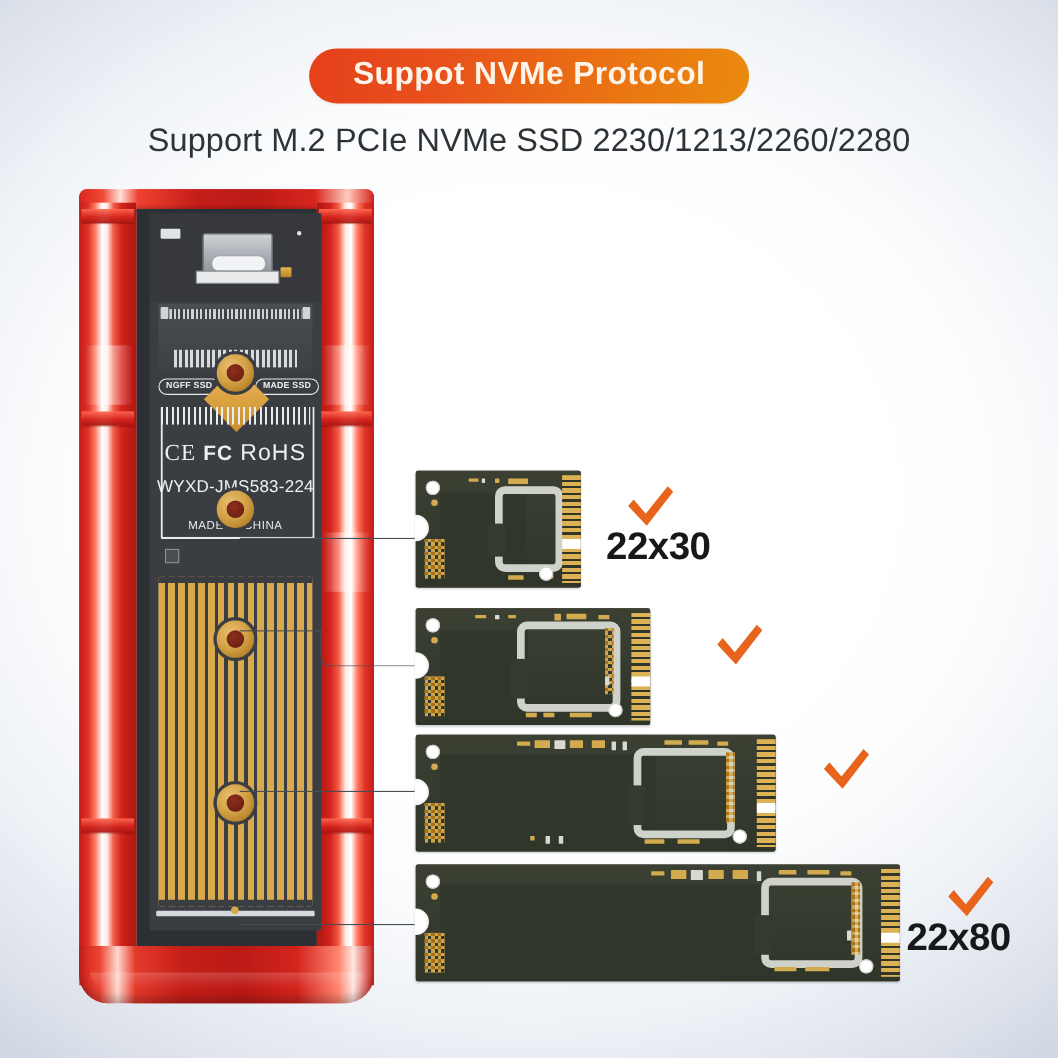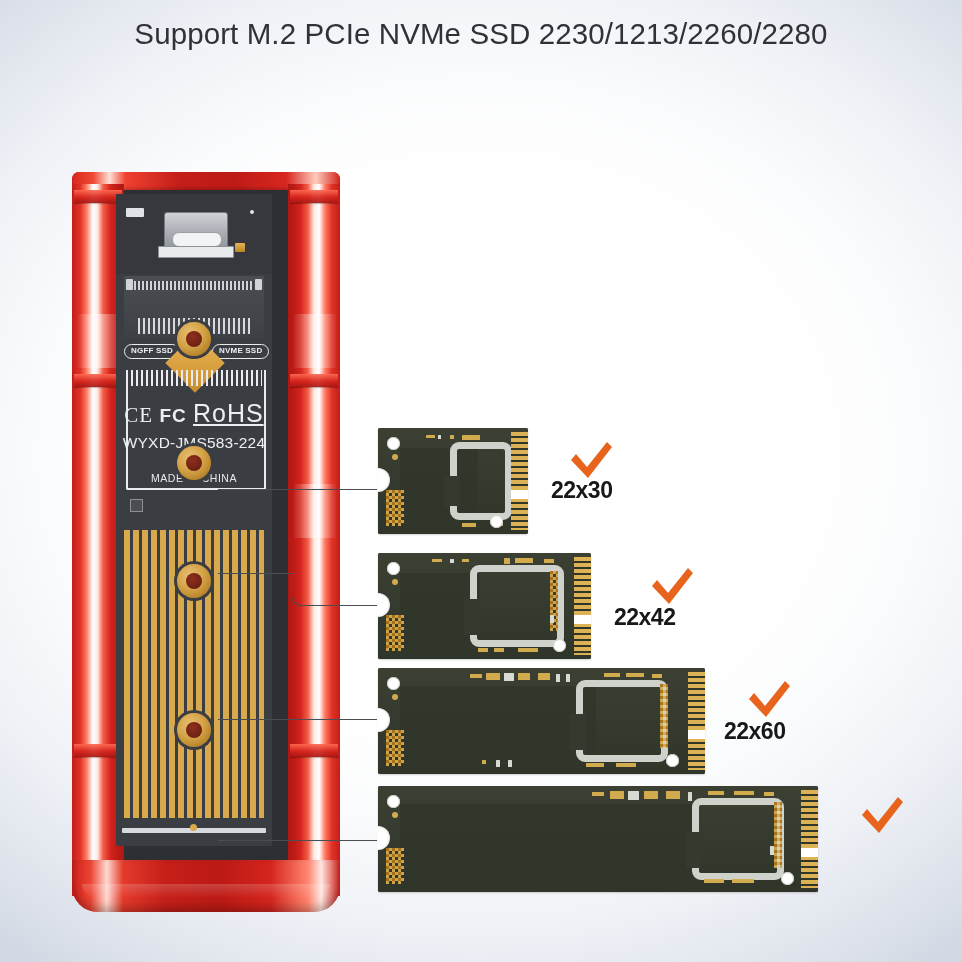--- a/index.html
+++ b/index.html
@@ -162,21 +162,21 @@
     left: 10px; top: 712px;
     width: 248px; height: 14px;
     border-radius: 0 0 20px 20px;
     background: linear-gradient(180deg, rgba(255,255,255,0.35), rgba(255,255,255,0.0));
     opacity: 0.5;
   }
 
   
   #pcb {
     position: absolute;
-    left: 44px;
+    left: 64px;
     top: 22px;
     width: 156px;
     height: 652px;
     background: #3a3d42;
     border-radius: 2px;
   }
   .pcb-top-strip {
     position: absolute;
     left: 0; top: 0;
     width: 156px; height: 80px;
@@ -289,21 +289,21 @@
     left: 0; top: 205px;
     width: 156px;
     text-align: center;
     color: #eceff2;
     font-size: 21px;
     font-weight: 500;
     letter-spacing: 1px;
     font-family: "Liberation Serif", serif;
   }
   .cert-row .fc { font-family: "Liberation Sans", sans-serif; font-weight: bold; font-size: 19px;}
-  .cert-row .rohs { font-family: "Liberation Sans", sans-serif; font-size: 25px; text-decoration: underline; }
+  .cert-row .rohs { font-family: "Liberation Sans", sans-serif; font-size: 21px; }
   .partno {
     position: absolute;
     left: 0; top: 240px;
     width: 156px;
     text-align: center;
     color: #edf0f2;
     font-size: 15.5px;
     letter-spacing: 0.2px;
   }
   .madein {
@@ -465,37 +465,38 @@
   .smallhole {
     position: absolute;
     width: 6px; height: 6px;
     border-radius: 50%;
     background: #d3ab4f;
   }
 
   
   .size-label {
     position: absolute;
-    font-size: 23px;
+    font-size: 35px;
     font-weight: bold;
     color: #16181a;
     letter-spacing: -0.5px;
     white-space: nowrap;
   }
   .check {
     position: absolute;
     width: 48px; height: 42px;
   }
 </style>
 </head>
 <body>
 
 <div id="page">
 
   <div class="header">
+    <div class="banner">Suppot NVMe Protocol</div>
     <div class="subtitle">Support M.2 PCIe NVMe SSD 2230/1213/2260/2280</div>
   </div>
 
   <div id="enclosure">
 
     <div class="shell"></div>
     <div class="cavity"></div>
     <div class="lid"></div>
 
     <div class="rail left">
@@ -533,21 +534,21 @@
       <div class="smd-gold" style="left:119px; top:49px;"></div>
 
       <div class="m2-socket">
         <div class="m2-tab" style="left:2px;"></div>
         <div class="m2-tab" style="left:131px;"></div>
         <div class="m2-pinrow top"></div>
         <div class="m2-pinrow bot"></div>
       </div>
 
       <div class="badge" style="left:8px; top:150px;">NGFF SSD</div>
-      <div class="badge" style="left:96px; top:150px;">NVME SSD</div>
+      <div class="badge" style="left:96px; top:150px;">MADE SSD</div>
       <div class="diamond"></div>
       <div class="silk-comb"></div>
       <div class="silk-box"></div>
 
       <div class="cert-row">
         <span>CE</span>
         <span class="fc">FC</span>
         <span class="rohs">RoHS</span>
       </div>
       <div class="partno">WYXD-JMS583-224</div>
@@ -633,21 +634,20 @@
     <div class="ssd-notch" style="top:40px;"></div>
     <div class="fingers" style="top:4px; height:98px;"></div>
     <div class="finger-gap" style="top:62px;"></div>
   </div>
 
   <div class="check" style="left:648px; top:566px;">
     <svg viewBox="0 0 48 42" width="48" height="42" aria-hidden="true">
       <path d="M4 20 L9 14 L20 27 L40 2 L45 7 L21 38 Z" fill="#e8641c"></path>
     </svg>
   </div>
-  <div class="size-label" style="left:614px; top:604px;">22x42</div>
 
   <div class="ssd" style="left:378px; top:668px; width:327px; height:106px;">
     <div class="ssd-body">
       <div class="nand" style="left:22px; top:18px; width:196px; height:76px;"></div>
       <div class="silver" style="left:198px; top:12px; width:92px; height:82px;"></div>
       <div class="silver-open" style="left:192px; top:46px; width:16px; height:36px;"></div>
       <div class="pad-grid" style="left:8px; top:62px; width:18px; height:36px;"></div>
       <div class="smd" style="left:92px; top:6px; width:12px; height:4px;"></div>
       <div class="smd" style="left:108px; top:5px; width:14px; height:7px;"></div>
       <div class="smd w" style="left:126px; top:5px; width:10px; height:8px;"></div>
@@ -671,21 +671,20 @@
     <div class="ssd-notch" style="top:40px;"></div>
     <div class="fingers" style="top:4px; height:98px;"></div>
     <div class="finger-gap" style="top:62px;"></div>
   </div>
 
   <div class="check" style="left:745px; top:679px;">
     <svg viewBox="0 0 48 42" width="48" height="42" aria-hidden="true">
       <path d="M4 20 L9 14 L20 27 L40 2 L45 7 L21 38 Z" fill="#e8641c"></path>
     </svg>
   </div>
-  <div class="size-label" style="left:724px; top:718px;">22x60</div>
 
   <div class="ssd" style="left:378px; top:786px; width:440px; height:106px;">
     <div class="ssd-body">
       <div class="nand" style="left:22px; top:18px; width:292px; height:78px;"></div>
       <div class="silver" style="left:314px; top:12px; width:92px; height:82px;"></div>
       <div class="silver-open" style="left:308px; top:46px; width:16px; height:36px;"></div>
       <div class="pad-grid" style="left:8px; top:62px; width:18px; height:36px;"></div>
       <div class="smd" style="left:214px; top:6px; width:12px; height:4px;"></div>
       <div class="smd" style="left:232px; top:5px; width:14px; height:8px;"></div>
       <div class="smd w" style="left:250px; top:5px; width:11px; height:9px;"></div>
@@ -706,14 +705,15 @@
     <div class="ssd-notch" style="top:40px;"></div>
     <div class="fingers" style="top:4px; height:98px;"></div>
     <div class="finger-gap" style="top:62px;"></div>
   </div>
 
   <div class="check" style="left:858px; top:795px;">
     <svg viewBox="0 0 48 42" width="48" height="42" aria-hidden="true">
       <path d="M4 20 L9 14 L20 27 L40 2 L45 7 L21 38 Z" fill="#e8641c"></path>
     </svg>
   </div>
+  <div class="size-label" style="left:824px; top:833px;">22x80</div>
 
 </div>
 
 </body></html>

